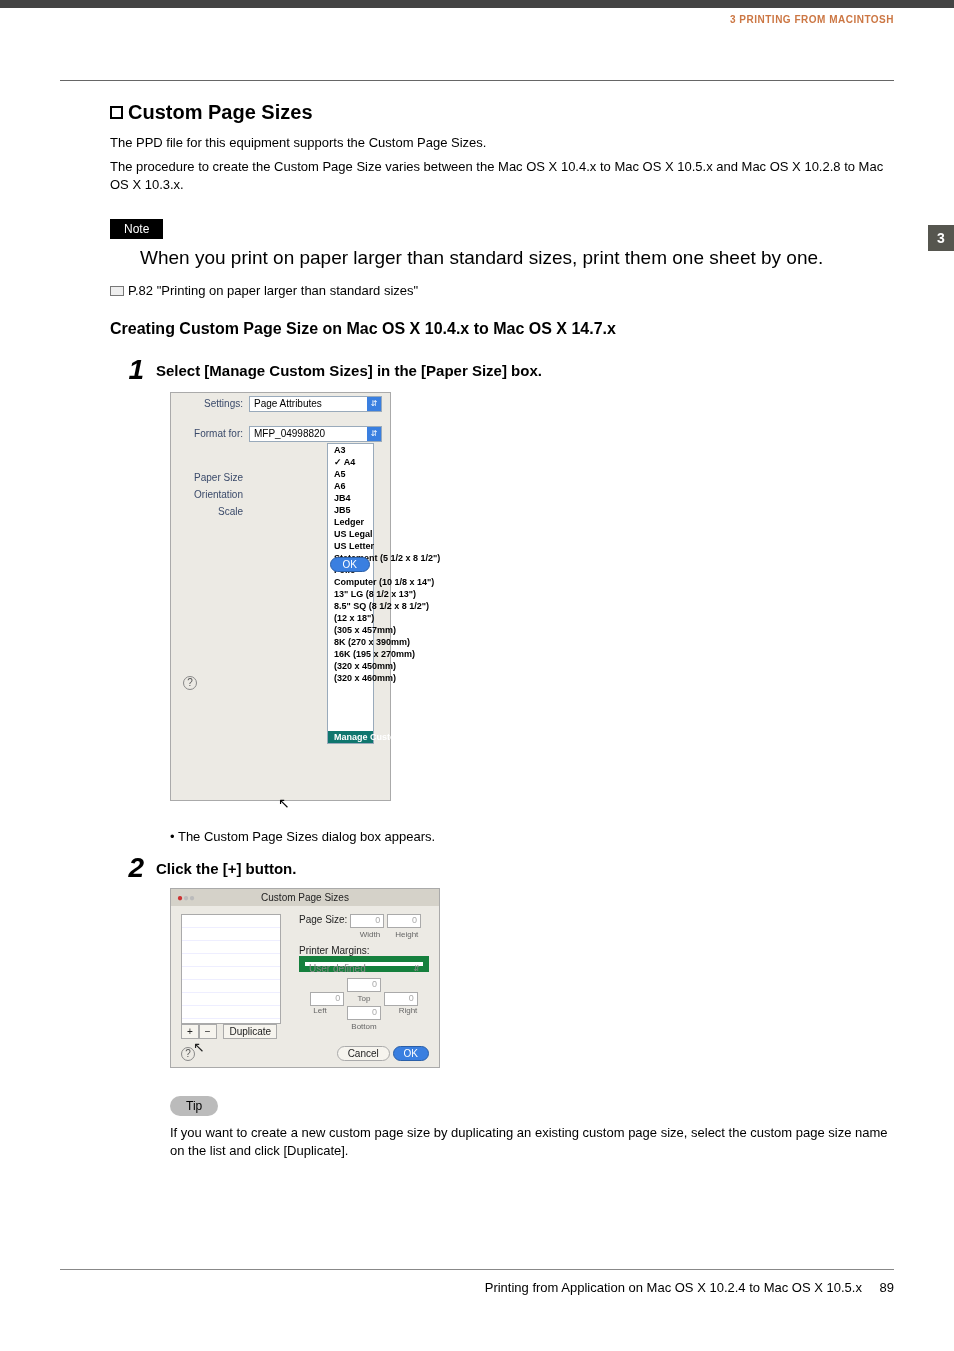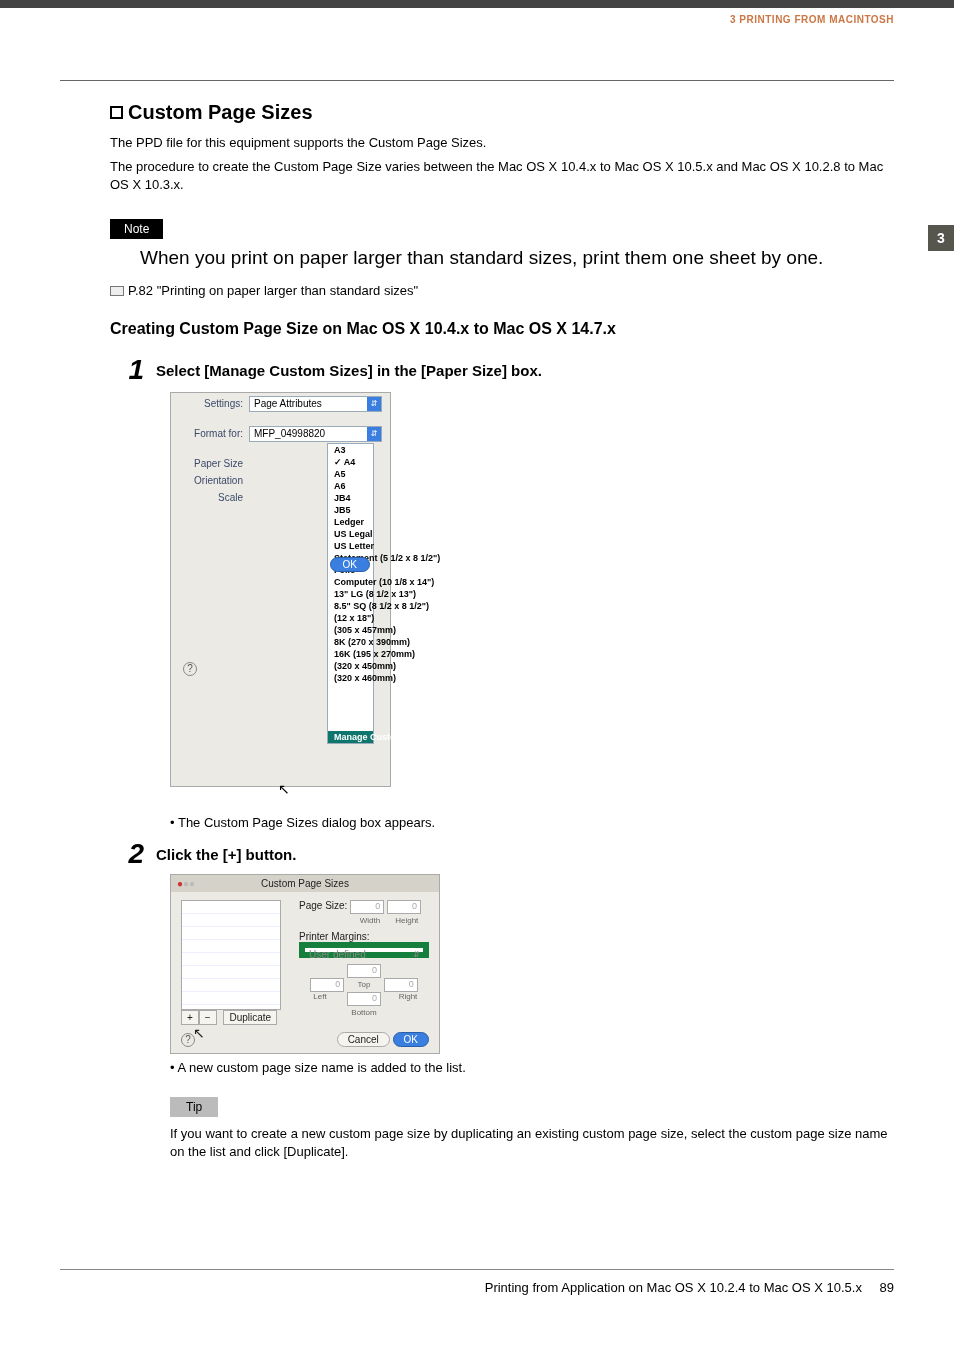--- a/index.html
+++ b/index.html
@@ -45,21 +45,21 @@
   }
   .xref { font-size:13px; margin-bottom:22px; }
   h3.subsection { font-size:16px; font-weight:bold; margin-bottom:18px; }
   .step { display:flex; align-items:flex-start; margin-bottom:4px; }
   .step-num { font-size:28px; font-weight:bold; font-style:italic; width:34px; text-align:right; margin-right:12px; line-height:1; }
   .step-text { font-size:15px; font-weight:bold; padding-top:6px; }
   .bullet-text { font-size:13px; margin-left:60px; margin-top:6px; }
   .bullet-text::before { content:"• "; }
   .tip-label {
     display:inline-block; background:#bbb; color:#000;
-    font-size:12px; padding:3px 16px; margin:22px 0 8px 60px;
+    font-size:12px; padding:3px 16px; margin:22px 0 8px 60px;border-radius:10px;
   }
   .tip-text { font-size:13px; margin-left:60px; line-height:1.4; }
 
   
   .shot1 { width:221px; margin:8px 0 6px 60px; border:1px solid #aaa; background:#eceae4; font-size:10px; color:#3a4a6a; position:relative; }
   .shot1 .row { display:flex; align-items:center; padding:3px 8px; }
   .shot1 .lbl { width:70px; text-align:right; padding-right:6px; color:#3a4a6a; }
   .shot1 .field { flex:1; background:#fff; border:1px solid #9ab; height:16px; line-height:14px; padding:0 4px; color:#000; position:relative; }
   .shot1 .field .spinner { position:absolute; right:0; top:0; bottom:0; width:14px; background:#3a7fe0; color:#fff; font-size:8px; text-align:center; line-height:14px; }
   .shot1 .dropdown-panel { background:#fff; border:1px solid #9ab; margin:2px 8px 8px 78px; }
@@ -130,21 +130,21 @@
 
     <div class="shot1">
       <div class="row">
         <span class="lbl">Settings:</span>
         <span class="field"><span>Page Attributes</span><span class="spinner">⇵</span></span>
       </div>
       <div class="row" style="margin-top:8px;">
         <span class="lbl">Format for:</span>
         <span class="field"><span>MFP_04998820</span><span class="spinner">⇵</span></span>
       </div>
-      <div class="row" style="margin-top:10px;">
+      <div class="row" style="margin-top:24px;">
         <span class="lbl">Paper Size</span>
       </div>
       <div class="row">
           <span class="lbl">Orientation</span>
         </div>
       <div class="row">
           <span class="lbl">Scale</span>
         </div>
       <div class="dropdown-panel" id="dd-panel" style="position:absolute; top:48px; right:8px; left:78px;">
           <div class="opt">A3</div>
@@ -224,21 +224,20 @@
         <span class="mini" style="margin-left:4px;">Duplicate</span>
       </div>
       <span class="cursor2">↖</span>
       <span class="help2">?</span>
       <div class="footer2">
         <span class="rbtn">Cancel</span>
         <span class="rbtn primary">OK</span>
       </div>
     </div>
 
-    <p class="bullet-text">A new custom page size name is added to the list.</p>
 
     <div><span class="tip-label">Tip</span></div>
     <p class="tip-text">If you want to create a new custom page size by duplicating an existing custom page size, select the custom page size name on the list and click [Duplicate].</p>
 
   </div>
 </div>
 
 <div class="footer">
   <span>Printing from Application on Mac OS X 10.2.4 to Mac OS X 10.5.x</span>
   <span class="pg">89</span>

